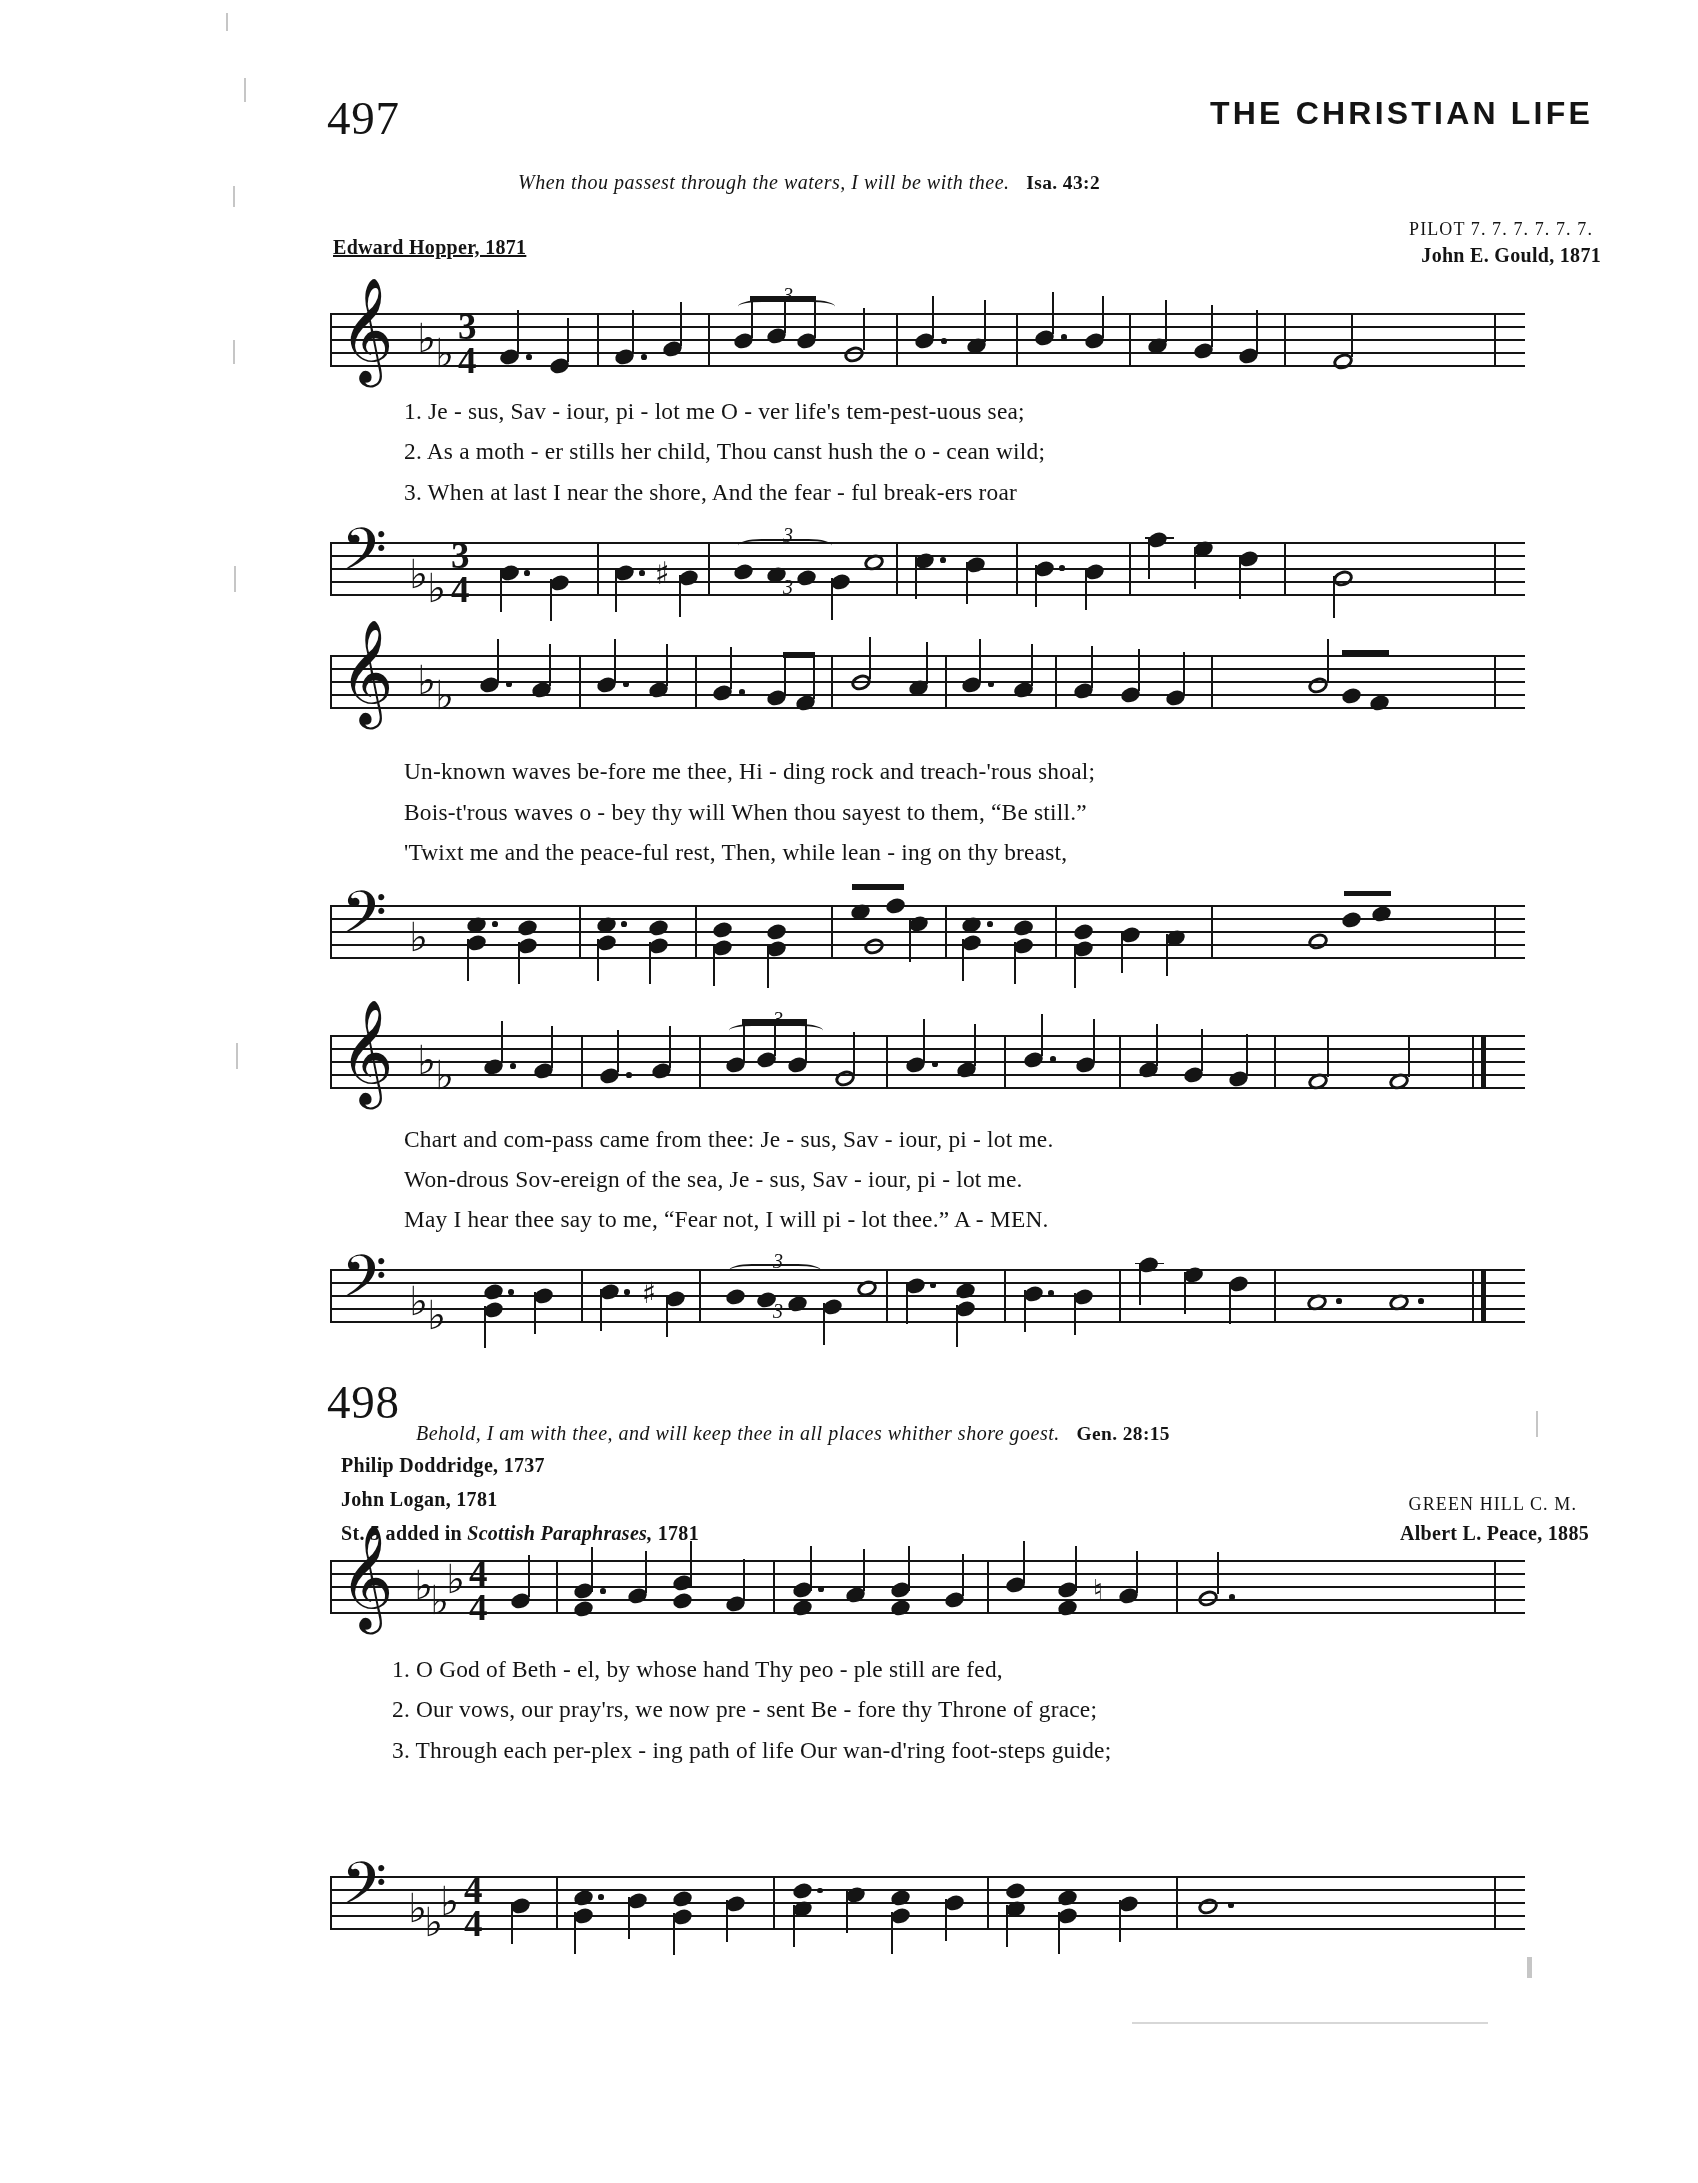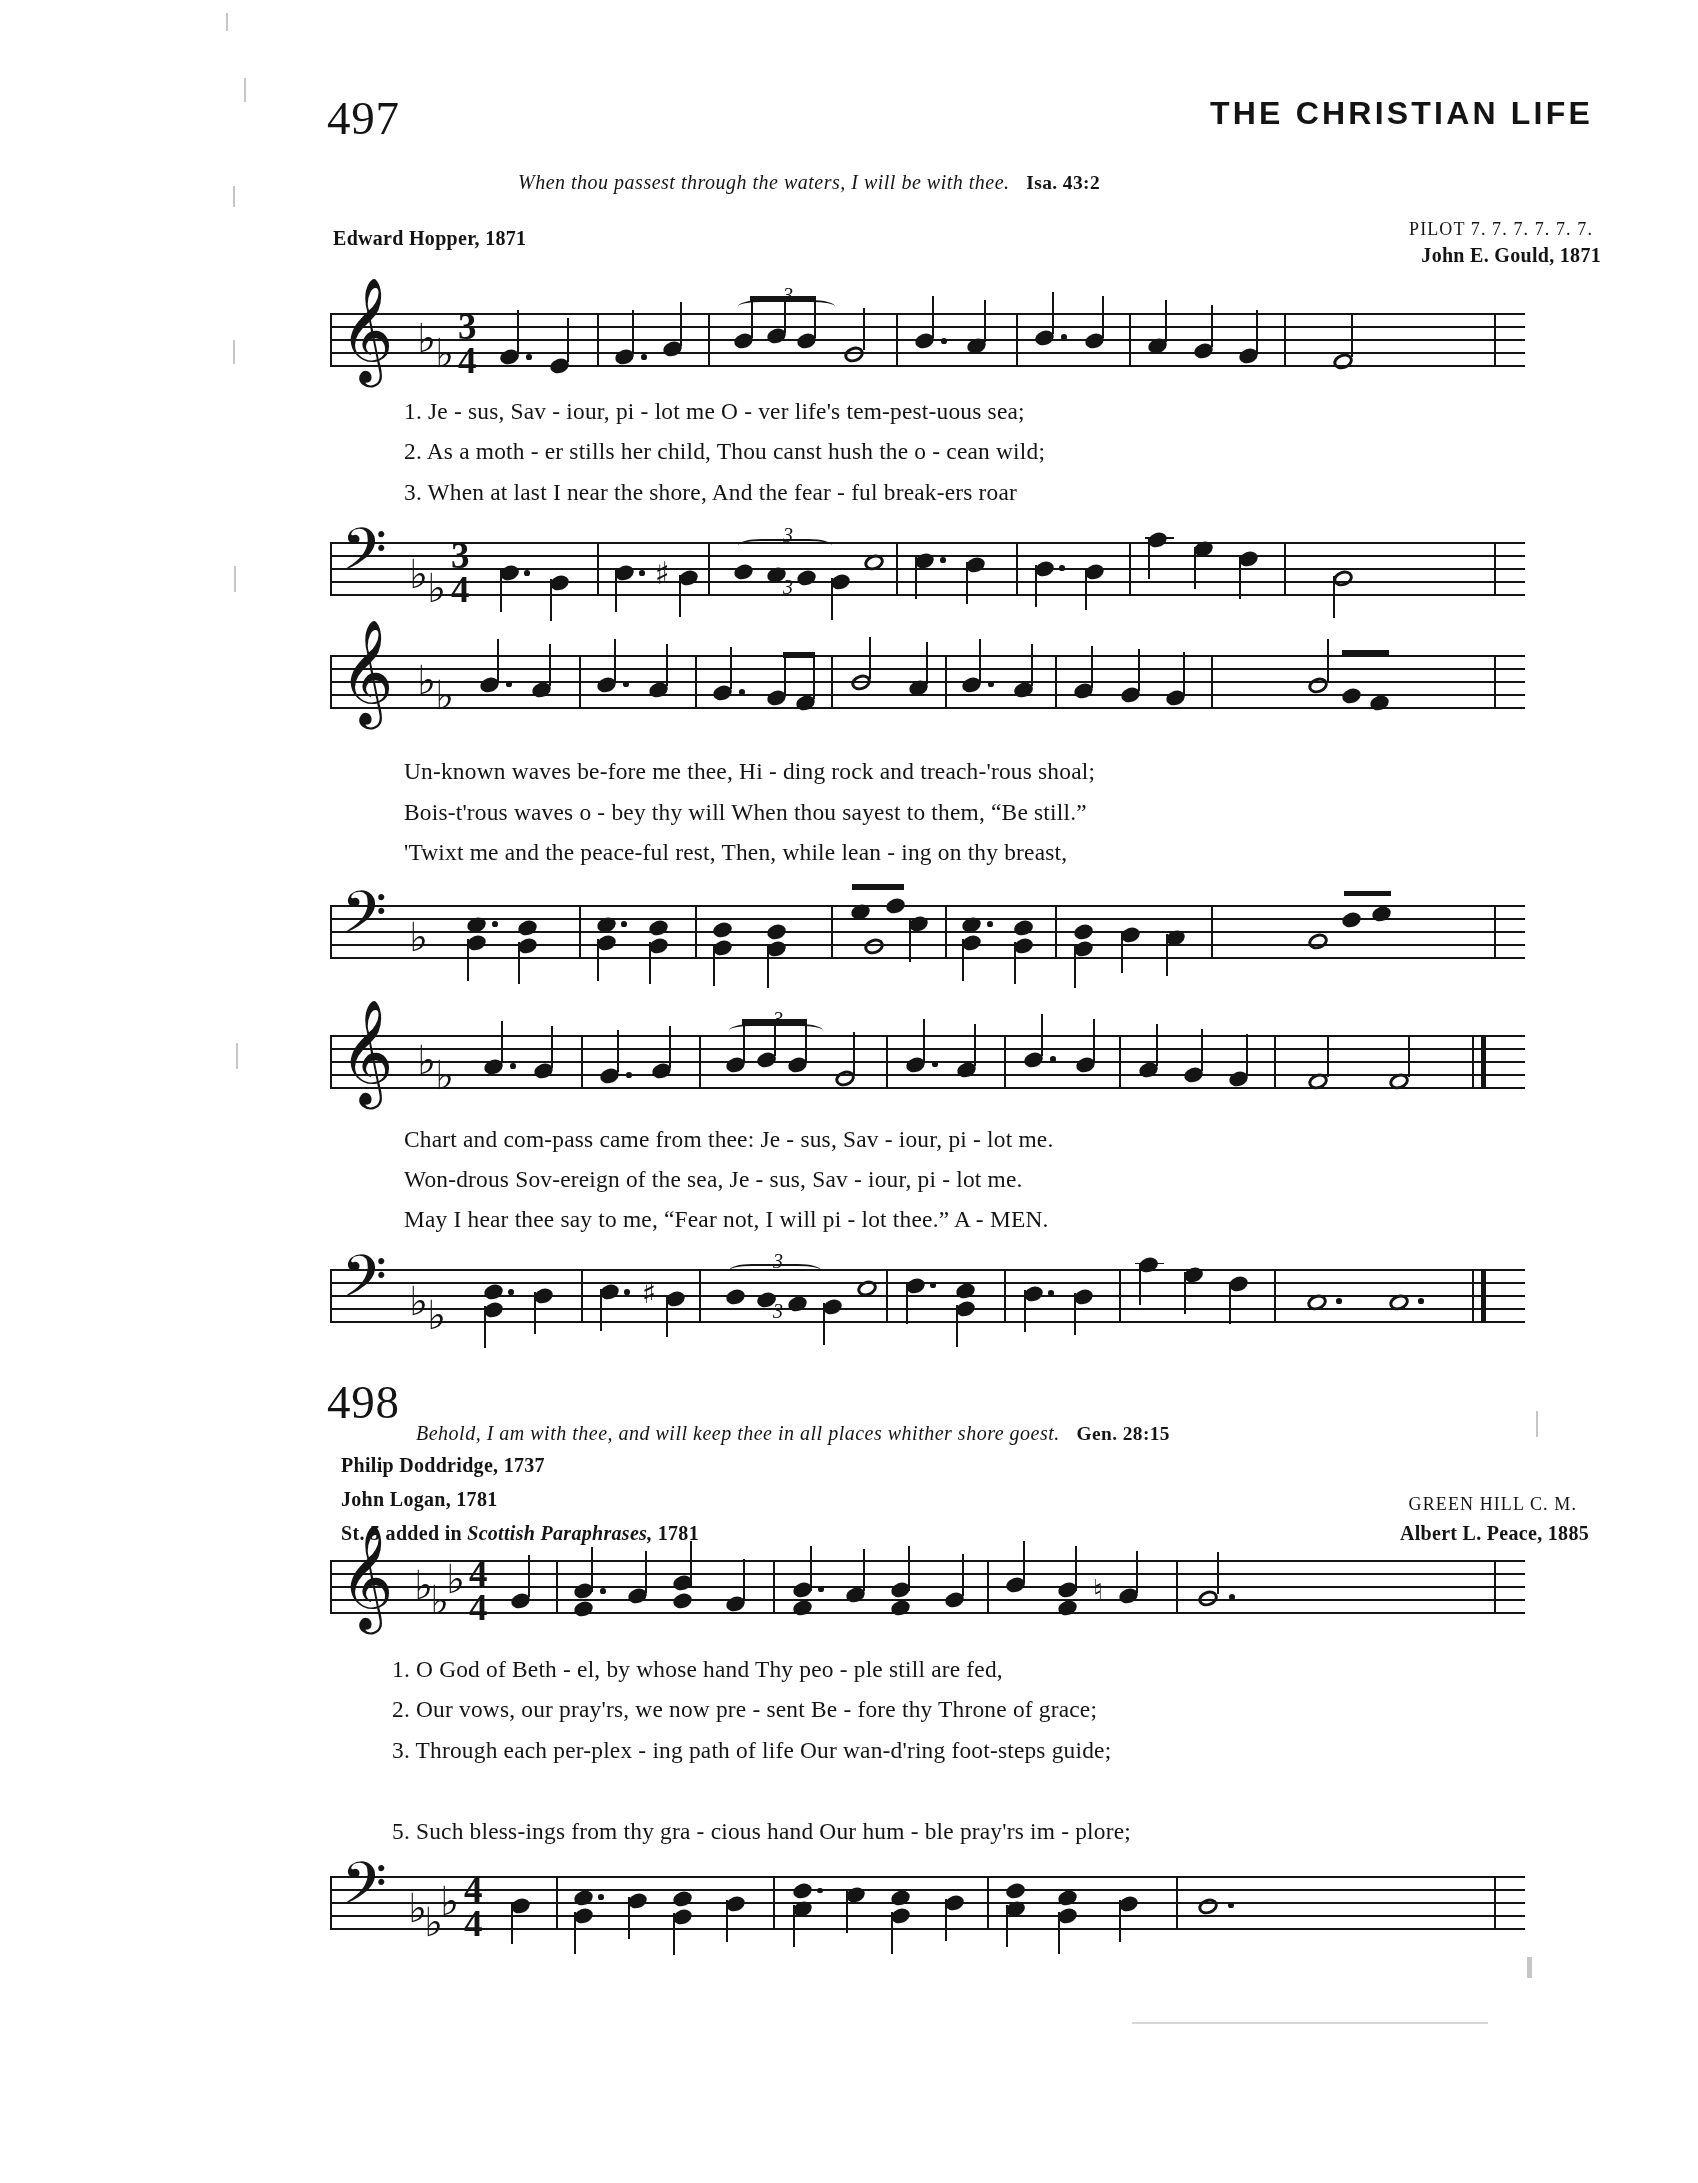--- a/index.html
+++ b/index.html
@@ -65,21 +65,21 @@
   }
   .credit.bold { font-weight: bold; }
   .credit .sm {
     font-family: "Liberation Serif", serif;
     font-size: 18px;
     letter-spacing: 1.1px;
   }
   .credit .ital { font-style: italic; }
 
   #tune497 { right: 105px; top: 217px; }
-  #author497 { left: 333px; top: 227px; }
+  #author497 { left: 333px; top: 236px; text-decoration: underline; }
   #composer497 { right: 97px; top: 244px; }
 
   #author498a { left: 341px; top: 1454px; }
   #author498b { left: 341px; top: 1488px; }
   #author498c { left: 341px; top: 1522px; }
   #tune498 { right: 121px; top: 1492px; }
   #composer498 { right: 109px; top: 1522px; }
 
   
   .system { position: absolute; }
@@ -771,21 +771,20 @@
     <div class="nh open" style="left:868px;top:47px;"></div>
     <div class="stem" style="left:887px;top:8px;height:42px;"></div>
     <div class="dot" style="left:899px;top:50px;"></div>
 
     <div class="barline" style="left:1164px;top:16px;height:53px;"></div>
   </div>
 
   <div class="lyrics" style="left:392px;top:1656px;">1. O        God   of Beth - el,   by whose hand   Thy peo - ple  still  are    fed,</div>
   <div class="lyrics" style="left:392px;top:1696px;">2. Our      vows,  our pray'rs, we  now pre - sent   Be - fore  thy Throne of  grace;</div>
   <div class="lyrics" style="left:392px;top:1737px;">3. Through each  per-plex - ing  path   of   life   Our wan-d'ring foot-steps guide;</div>
-  <div class="lyrics" style="left:392px;top:1818px;">5. Such     bless-ings from thy   gra - cious hand  Our hum - ble pray'rs im - plore;</div>
 
   <div class="system" style="left:330px;top:1860px;width:1195px;height:105px;">
     <div class="staff" style="top:16px;">
       <div class="ln"></div>
         <div class="ln"></div>
         <div class="ln"></div>
         <div class="ln"></div>
         <div class="ln"></div>
     </div>
     <div class="barline" style="left:0px;top:16px;height:53px;"></div>

